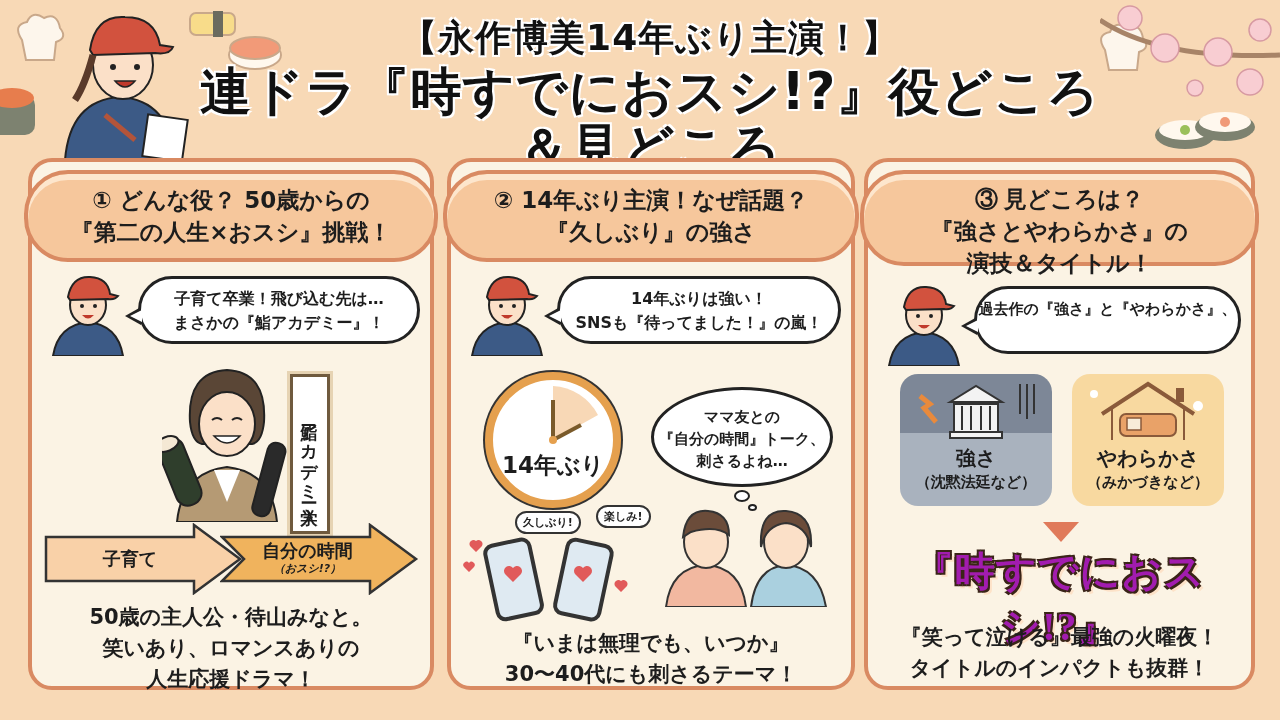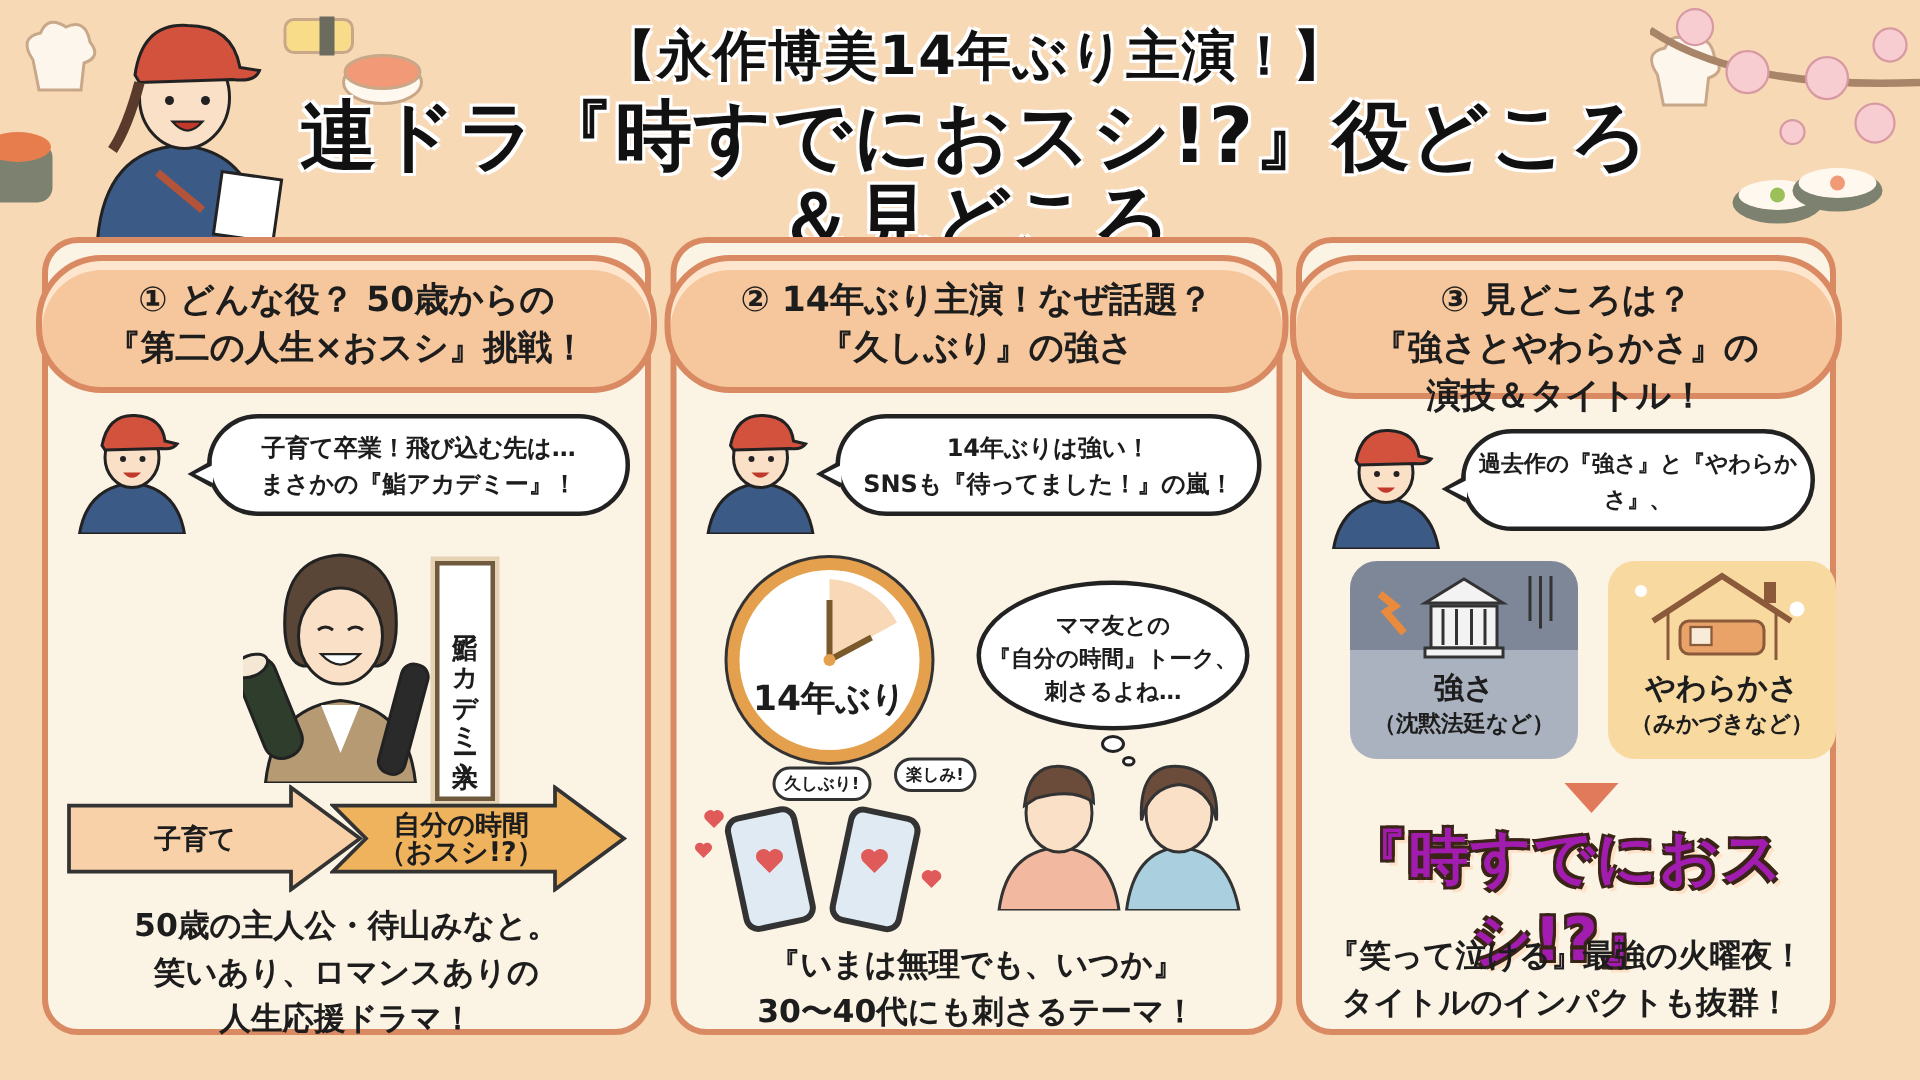--- a/index.html
+++ b/index.html
@@ -180,21 +180,21 @@
     <svg style="position:absolute;left:0;top:-6px" width="200" height="72" viewBox="0 0 200 72">
       <path d="M2 14 L150 14 L150 2 L196 36 L150 70 L150 58 L2 58 Z" fill="#f9d1a8" stroke="#333" stroke-width="2.5"></path>
     </svg>
     <span style="position:relative;font-size:18px;">子育て</span>
   </div>
   <div class="arrow-box" style="left:188px;top:367px;width:175px;">
     <svg style="position:absolute;left:0;top:-6px" width="200" height="72" viewBox="0 0 200 72">
       <path d="M2 14 L150 14 L150 2 L196 36 L150 70 L150 58 L2 58 L24 36 Z" fill="#f0b35d" stroke="#333" stroke-width="2.5"></path>
     </svg>
     <span style="position:relative;font-size:18px;line-height:20px;">自分の時間</span>
-    <span style="position:relative;font-size:18px;line-height:16px;">（おスシ!?）</span>
+    <span style="position:relative;font-size:11px;line-height:16px;font-style:italic;">（おスシ!?）</span>
   </div>
   <div class="footer-text" style="top:440px;">
     <div>50歳の主人公・待山みなと。</div>
     <div>笑いあり、ロマンスありの</div>
     <div>人生応援ドラマ！</div>
   </div>
 </div>
 
 <div class="panel" style="left:447px;width:408px;">
   <div class="panel-head">
@@ -255,21 +255,21 @@
     <path d="M90 110 Q95 70 125 68 Q158 70 165 110 Z" fill="#aad0df" stroke="#333" stroke-width="2"></path>
     <ellipse cx="125" cy="45" rx="22" ry="26" fill="#fbe0c8" stroke="#333" stroke-width="2"></ellipse>
     <path d="M100 50 Q98 12 125 14 Q152 16 150 50 Q145 28 125 26 Q105 28 100 50 Z" fill="#6b4c3a" stroke="#333" stroke-width="2"></path>
   </svg>
   <div class="footer-text" style="top:466px;">
     <div>『いまは無理でも、いつか』</div>
     <div>30〜40代にも刺さるテーマ！</div>
   </div>
 </div>
 
-<div class="panel" style="left:864px;width:360px;">
+<div class="panel" style="left:864px;width:391px;font-family:Liberation Serif, serif;">
   <div class="panel-head" style="padding-bottom:4px;">
     <div>③ 見どころは？</div>
     <div>『強さとやわらかさ』の</div>
     <div style="margin-bottom:-22px;">演技＆タイトル！</div>
   </div>
   <div class="bubble-row" style="top:118px;">
     <svg class="mini-avatar" viewBox="0 0 80 86">
       <path d="M5 86 Q10 55 40 52 Q70 55 75 86 Z" fill="#3c5a86" stroke="#222" stroke-width="2"></path>
       <ellipse cx="40" cy="35" rx="18" ry="20" fill="#fbe0c8" stroke="#222" stroke-width="2"></ellipse>
       <path d="M20 27 Q24 6 42 7 Q60 8 62 24 L70 26 Q67 30 60 29 L22 30 Z" fill="#d2523e" stroke="#222" stroke-width="2"></path>

